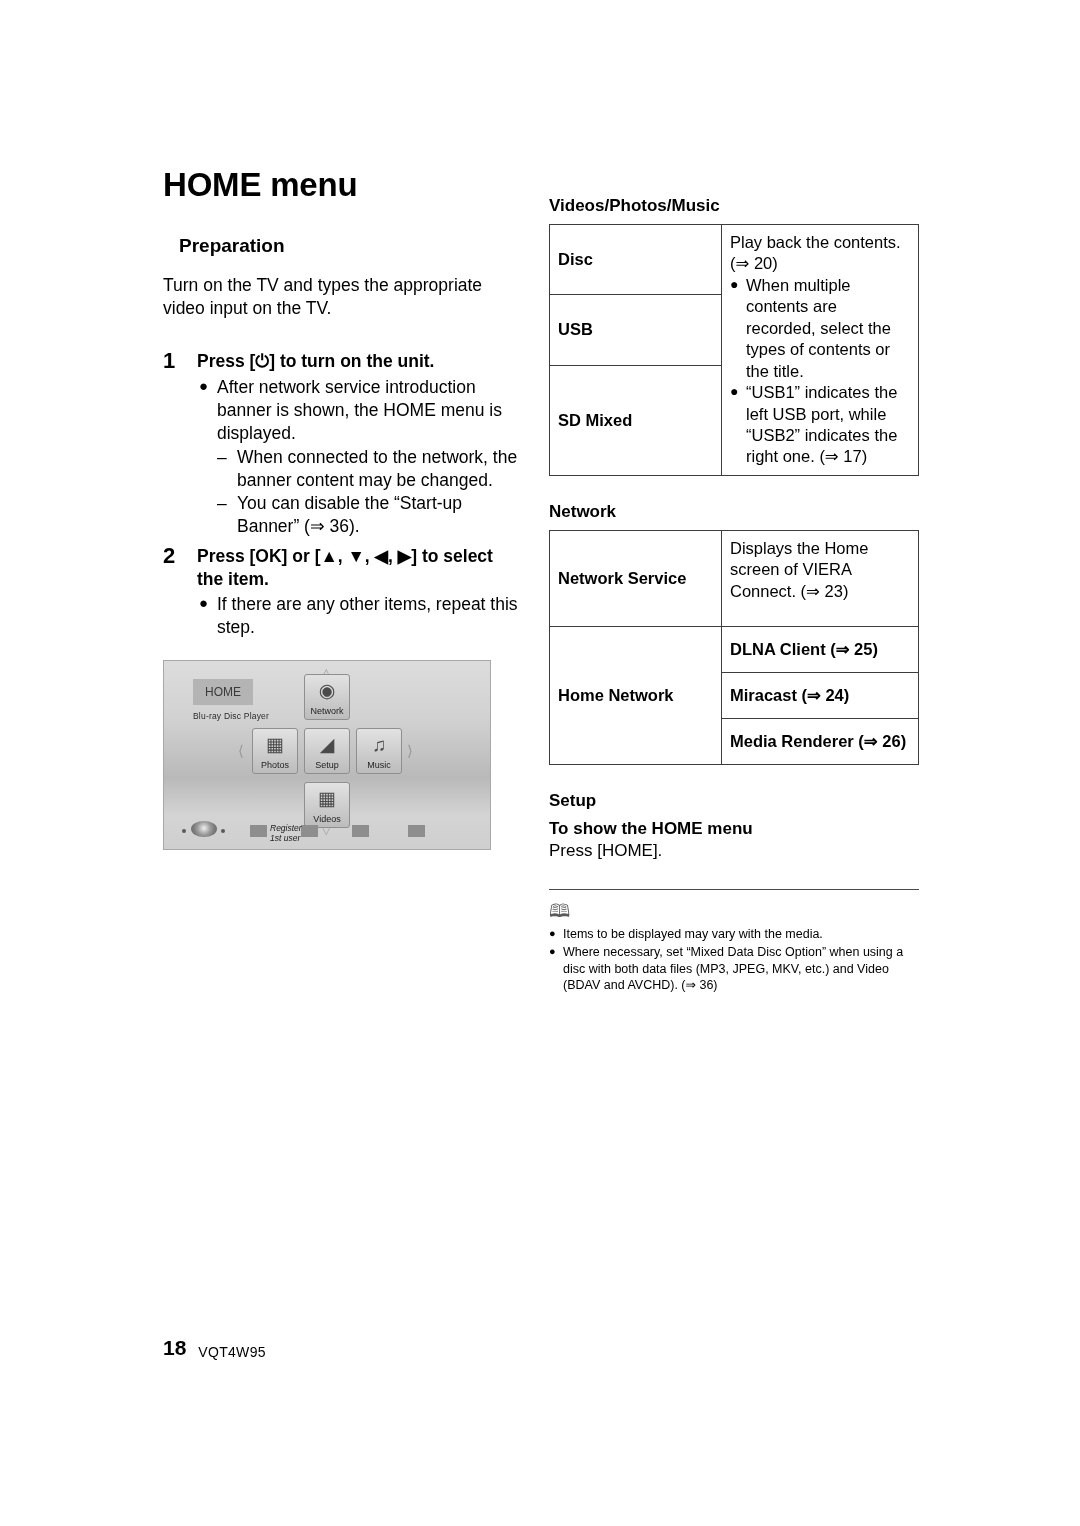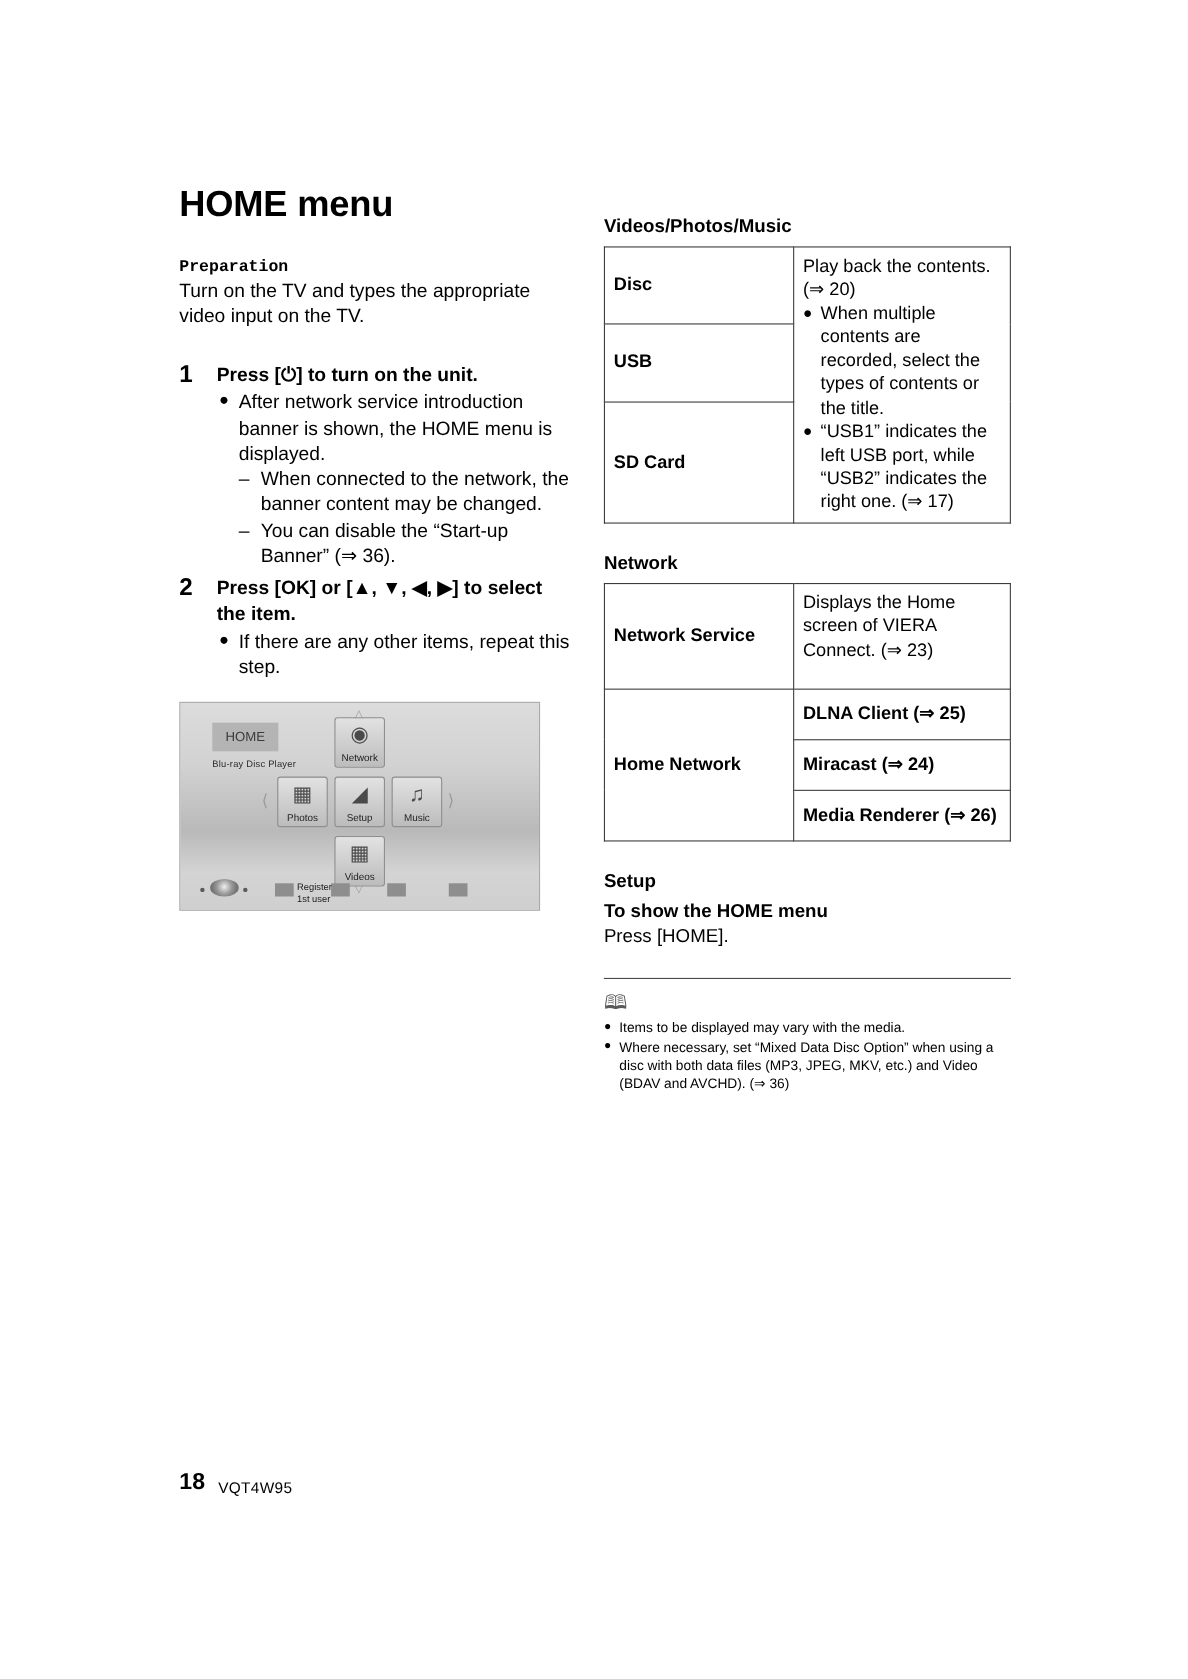--- a/index.html
+++ b/index.html
@@ -42,25 +42,24 @@
     margin: 0 0 30px 0;
     letter-spacing: -0.2px;
     line-height: 1.05;
   }
   p.body {
     font-size: 17.5px;
     line-height: 1.33;
     margin: 0 0 22px 0;
   }
   .prep-head {
-    font-size: 15px;
-    font-weight: bold;
-    line-height: 1.33;
-    margin: 0;
-    font-family: Liberation Mono, monospace;
+    font-size: 19px;
+    font-weight: bold;
+    line-height: 1.33;
+    margin: 16px;
   }
   p.prep-body {
     font-size: 17.5px;
     line-height: 1.33;
     margin: 0 0 30px 0;
   }
 
   
   .step {
     position: relative;
@@ -202,20 +201,21 @@
   .cb2 { left: 137px; }
   .cb3 { left: 188px; }
   .cb4 { left: 244px; }
   .cbtn-lbl {
     position: absolute;
     left: 106px; top: 162px;
     font-size: 8.5px;
     line-height: 1.25;
     color: #1a1a1a;
     text-align: left;
+    font-style: italic;
   }
 
   
   .tbl-head {
     font-size: 17px;
     font-weight: bold;
     margin: 0 0 8px 0;
   }
   table.spec {
     border-collapse: collapse;
@@ -398,21 +398,21 @@
                 <span class="dot">●</span>
                 <span>“USB1” indicates the left USB port, while “USB2” indicates the right one. (⇒ 17)</span>
               </li>
             </ul>
           </td>
         </tr>
         <tr>
           <td class="lab">USB</td>
         </tr>
         <tr>
-          <td class="lab" style="height:110px;">SD Card</td>
+          <td class="lab" style="height:110px;">SD Mixed</td>
         </tr>
       </tbody>
     </table>
 
     <div class="tbl-head">Network</div>
     <table class="spec">
       <tbody>
         <tr>
           <td class="lab" style="height:96px;">Network Service</td>
           <td class="val top">Displays the Home screen of VIERA Connect. (⇒ 23)</td>

